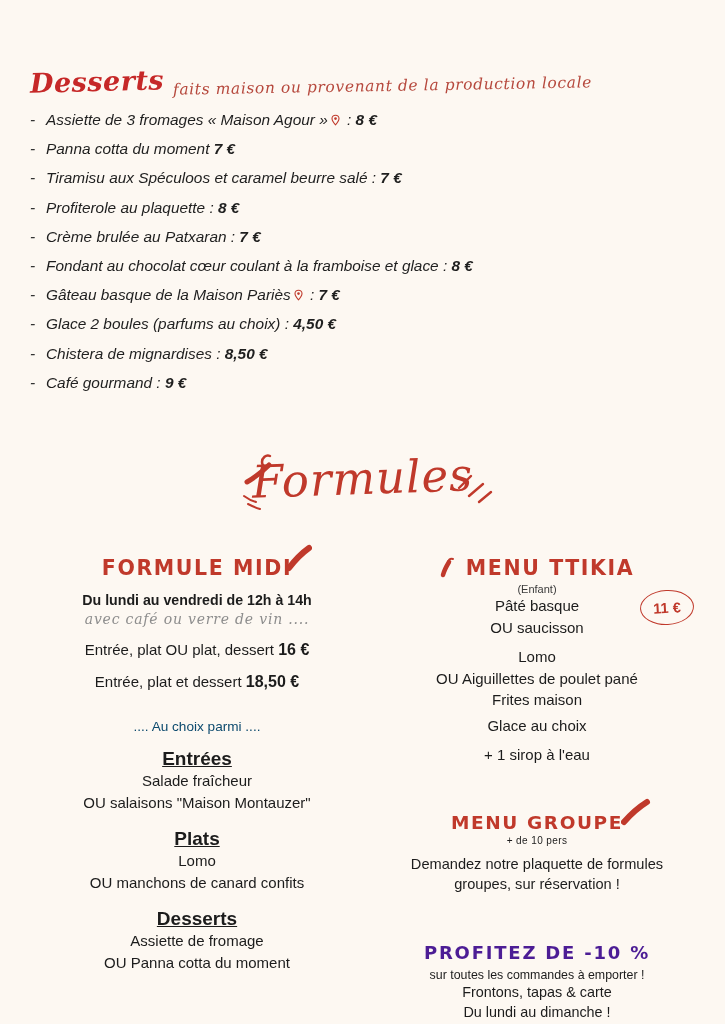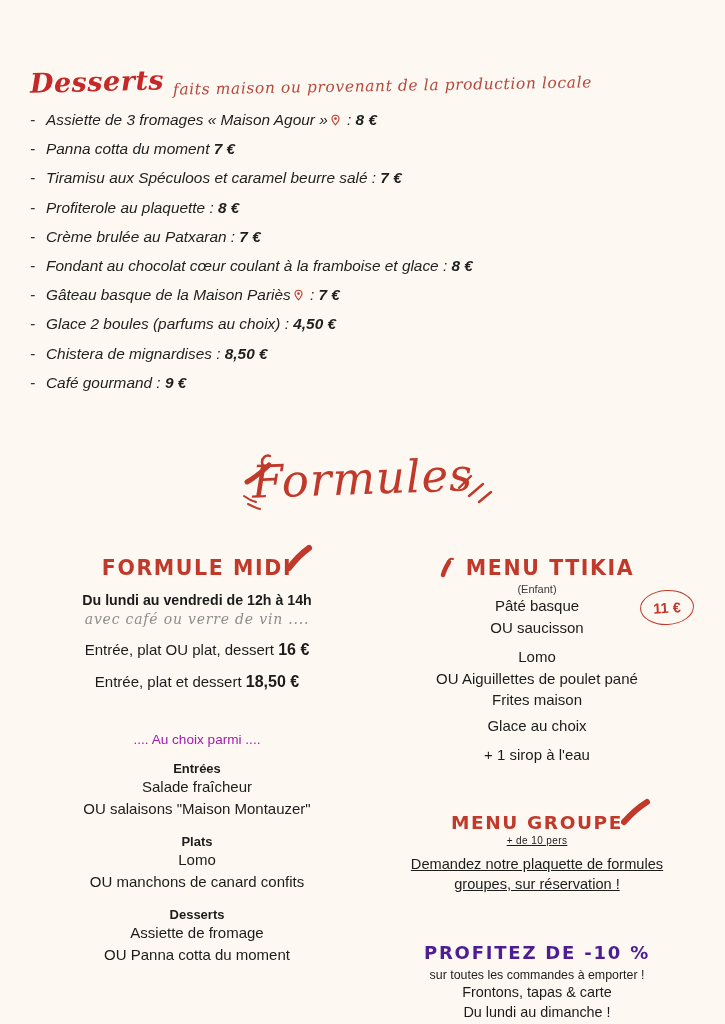--- a/index.html
+++ b/index.html
@@ -150,27 +150,28 @@
     margin-top: 3px;
   }
   .offer-line {
     font-size: 15px;
     margin-top: 14px;
   }
   .offer-line b { font-size: 16px; }
 
   .choix {
     font-size: 13.6px;
-    margin-top: 41px;
-    color: #a21caf;
+    margin-top: 28px;
+    color: #0c4a6e;
   }
   .grp-title {
     font-weight: bold;
-    font-size: 13px;
+    font-size: 19px;
     margin-top: 14px;
+    text-decoration: underline;
   }
   .grp-item {
     font-size: 15px;
     line-height: 22px;
   }
 
   
   .menu-ttikia-head {
     display: flex;
     align-items: flex-start;
@@ -197,21 +198,21 @@
     display: flex;
     align-items: center;
     justify-content: center;
     transform: rotate(-3deg);
   }
   .rt-item {
     font-size: 15px;
     line-height: 21.5px;
   }
 
-  .groupe-wrap { margin-top: 46px; position: relative; text-decoration: underline; }
+  .groupe-wrap { margin-top: 46px; position: relative; }
   .groupe-sub {
     font-size: 10px;
     letter-spacing: 0.4px;
     margin-top: 2px;
   }
   .groupe-text {
     font-size: 14.6px;
     line-height: 20px;
     margin-top: 8px;
   }

